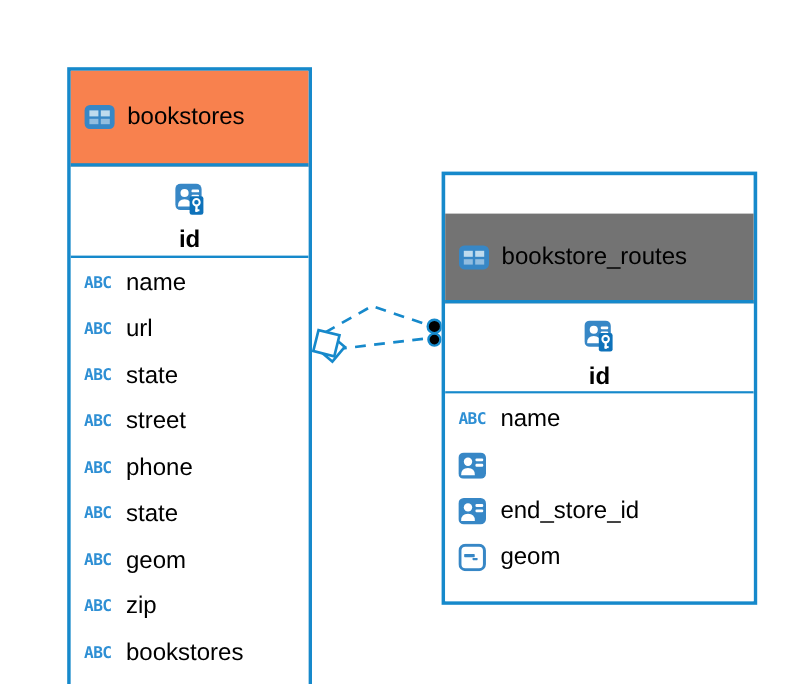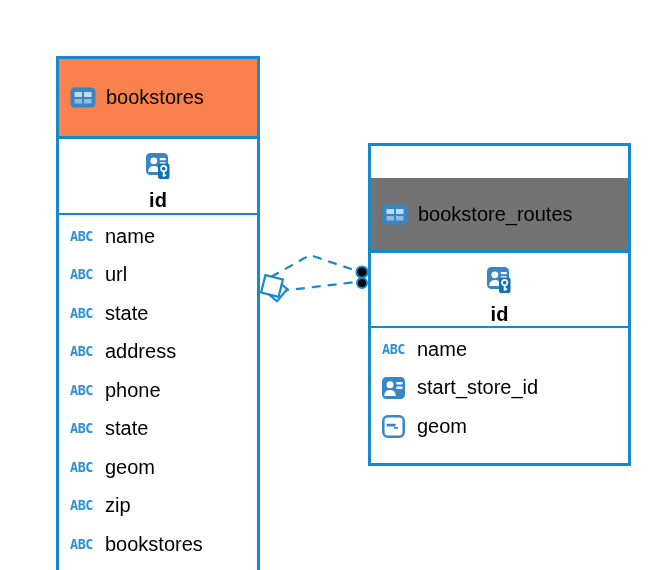--- a/index.html
+++ b/index.html
@@ -121,21 +121,21 @@
         <div class="erd-col-row" style="height: 38.5px;">
           <span class="icon-box">
             <span class="abc-glyph">ABC</span>
           </span>
           <span class="lbl">state</span>
         </div>
         <div class="erd-col-row" style="height: 38.5px;">
           <span class="icon-box">
             <span class="abc-glyph">ABC</span>
           </span>
-          <span class="lbl">address</span>
+          <span class="lbl">street</span>
         </div>
         <div class="erd-col-row" style="height: 38.5px;">
           <span class="icon-box">
             <span class="abc-glyph">ABC</span>
           </span>
           <span class="lbl">phone</span>
         </div>
         <div class="erd-col-row" style="height: 38.5px;">
           <span class="icon-box">
             <span class="abc-glyph">ABC</span>
@@ -211,21 +211,32 @@
         <div class="erd-col-row" style="height: 38.5px;">
           <span class="icon-box">
             <svg width="23" height="22" viewBox="0 0 23 22">
               <rect x="0" y="0" width="23" height="22" rx="4.5" fill="#3787C6"></rect>
               <circle cx="8" cy="7.8" r="3.5" fill="#ffffff"></circle>
               <path d="M2.3 18.8 q0 -5.7 5.7 -5.7 q5.7 0 5.7 5.7 v0.3 h-11.4 z" fill="#ffffff"></path>
               <rect x="14.2" y="5" width="6.5" height="2.4" rx="1" fill="#ffffff"></rect>
               <rect x="14.2" y="9.5" width="6.5" height="2.4" rx="1" fill="#ffffff"></rect>
             </svg>
           </span>
-          <span class="lbl">start_store_id</span>
+        </div>
+        <div class="erd-col-row" style="height: 38.5px;">
+          <span class="icon-box">
+            <svg width="23" height="22" viewBox="0 0 23 22">
+              <rect x="0" y="0" width="23" height="22" rx="4.5" fill="#3787C6"></rect>
+              <circle cx="8" cy="7.8" r="3.5" fill="#ffffff"></circle>
+              <path d="M2.3 18.8 q0 -5.7 5.7 -5.7 q5.7 0 5.7 5.7 v0.3 h-11.4 z" fill="#ffffff"></path>
+              <rect x="14.2" y="5" width="6.5" height="2.4" rx="1" fill="#ffffff"></rect>
+              <rect x="14.2" y="9.5" width="6.5" height="2.4" rx="1" fill="#ffffff"></rect>
+            </svg>
+          </span>
+          <span class="lbl">end_store_id</span>
         </div>
         <div class="erd-col-row" style="height: 38.5px;">
           <span class="icon-box">
             <svg width="23" height="23" viewBox="0 0 23 23">
               <rect x="1.3" y="1.3" width="20.4" height="20.4" rx="4.5" fill="#ffffff" stroke="#3787C6" stroke-width="2.5"></rect>
               <rect x="4.8" y="8.7" width="8.8" height="2.7" rx="0.6" fill="#3787C6"></rect>
               <rect x="11.8" y="12" width="4.2" height="1.8" rx="0.5" fill="#3787C6"></rect>
             </svg>
           </span>
           <span class="lbl">geom</span>

